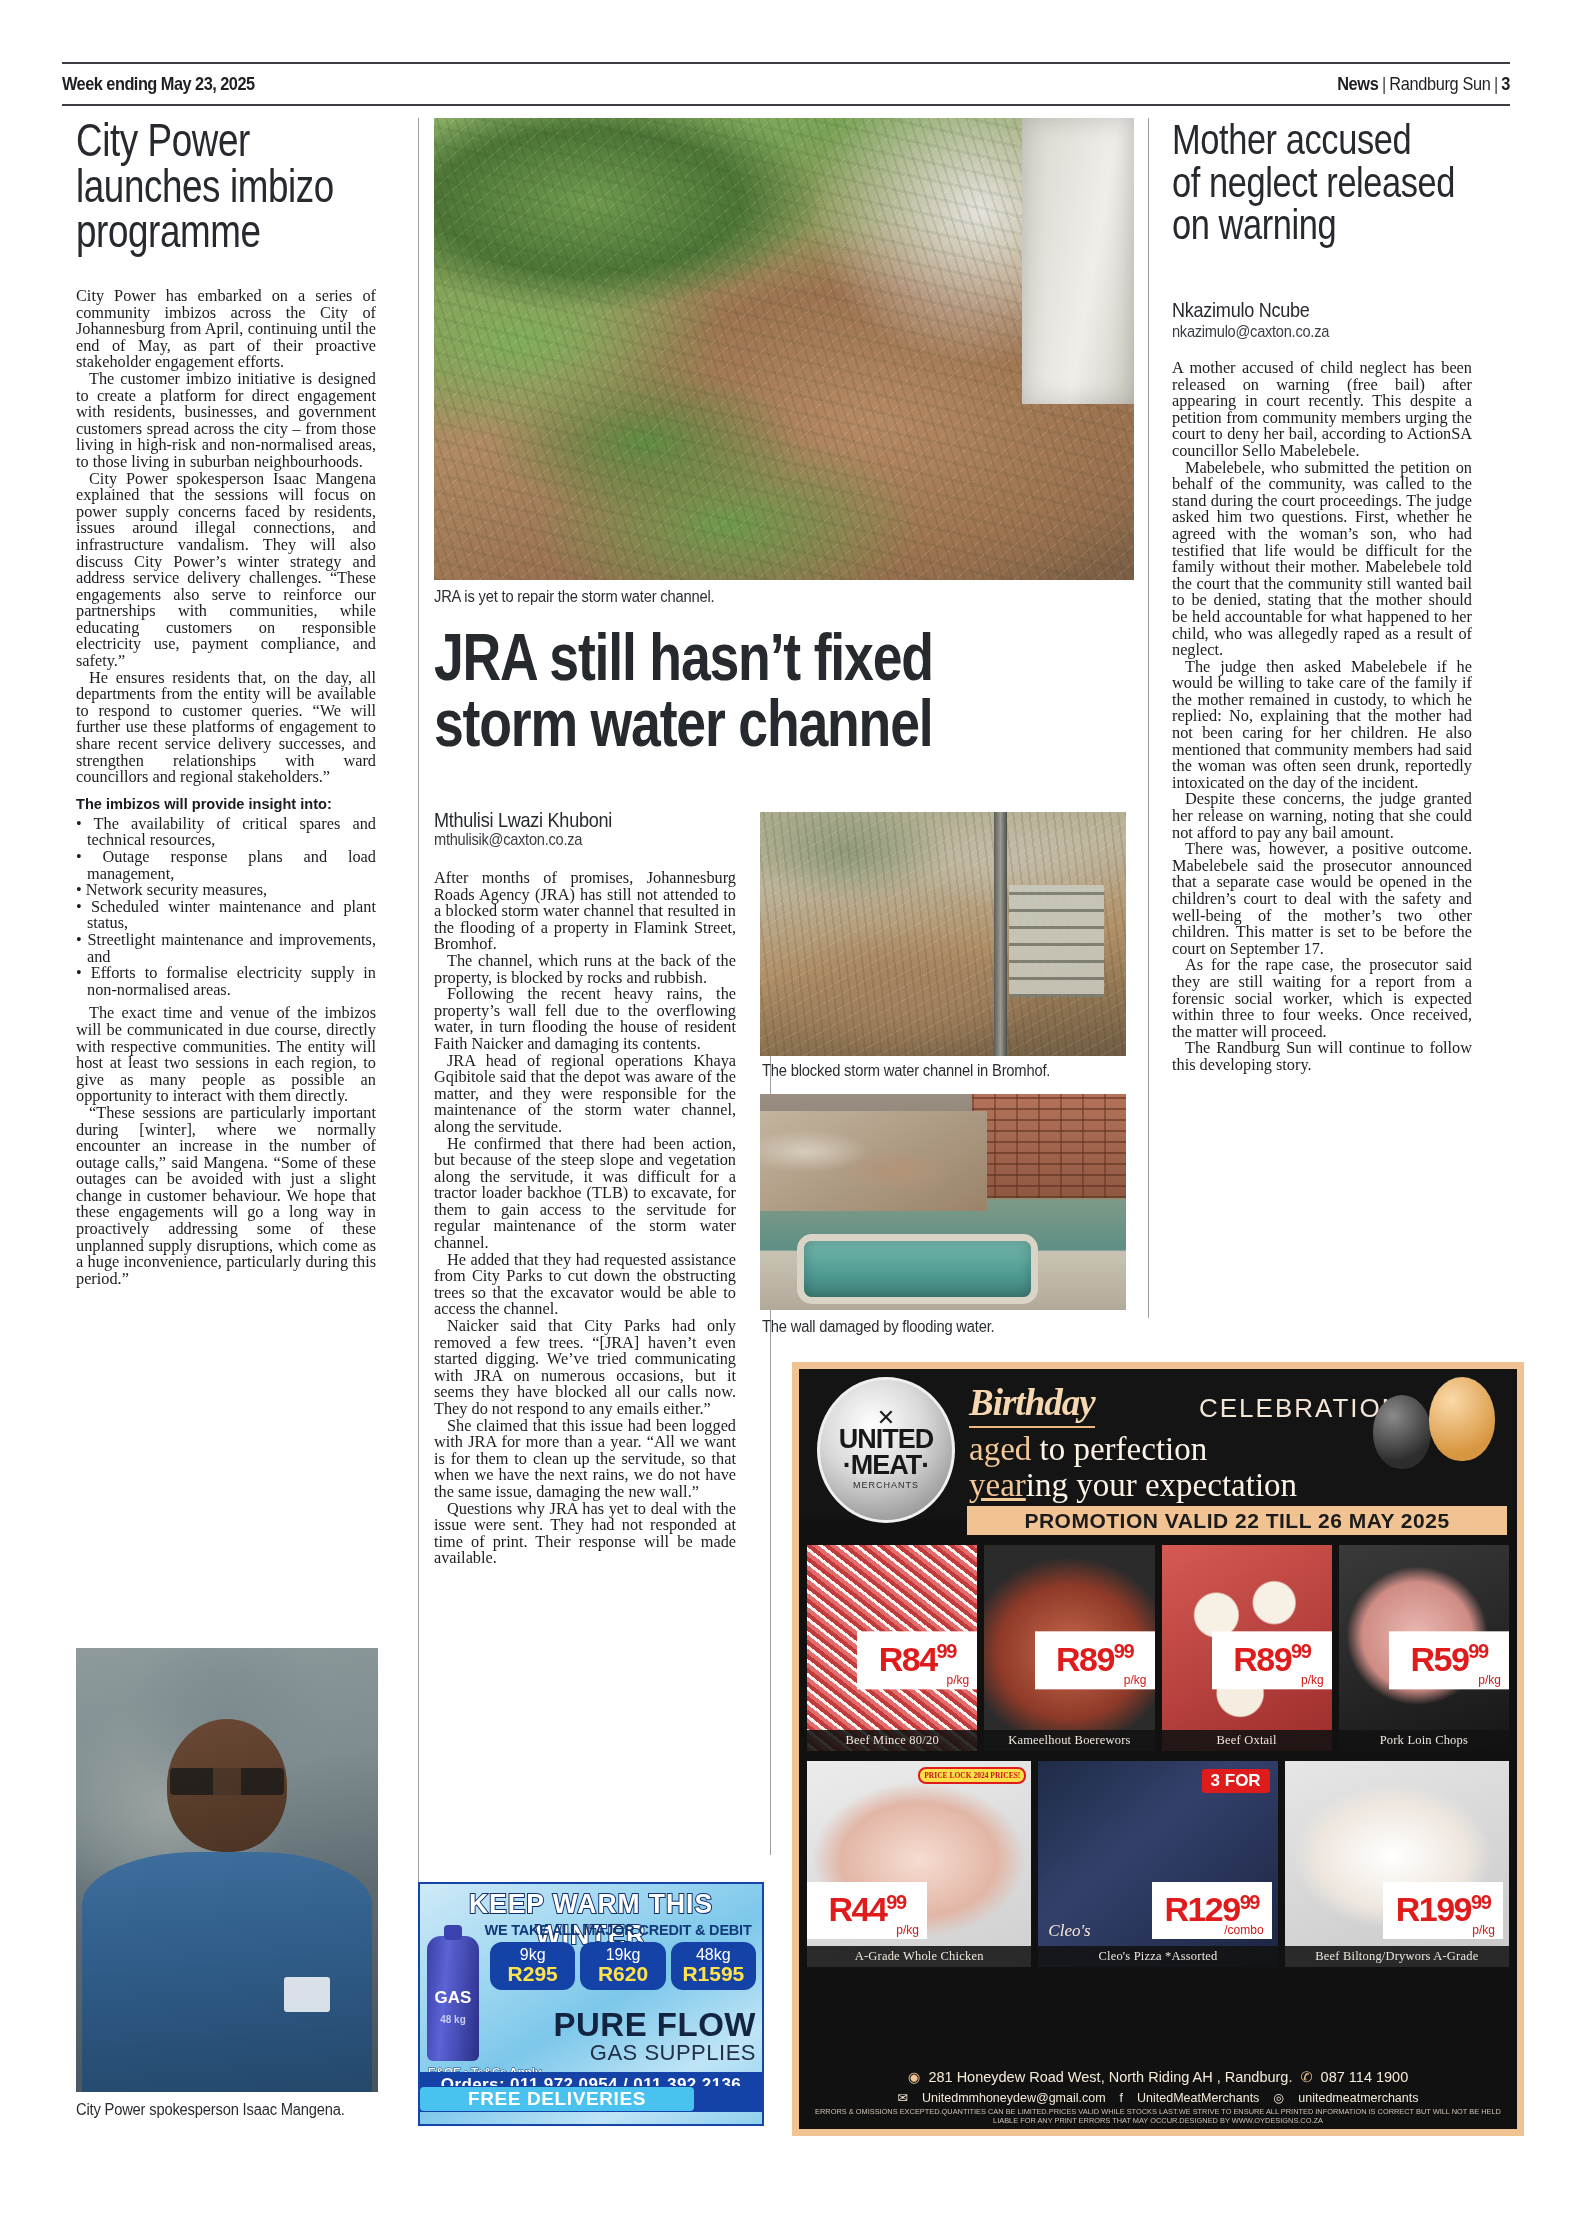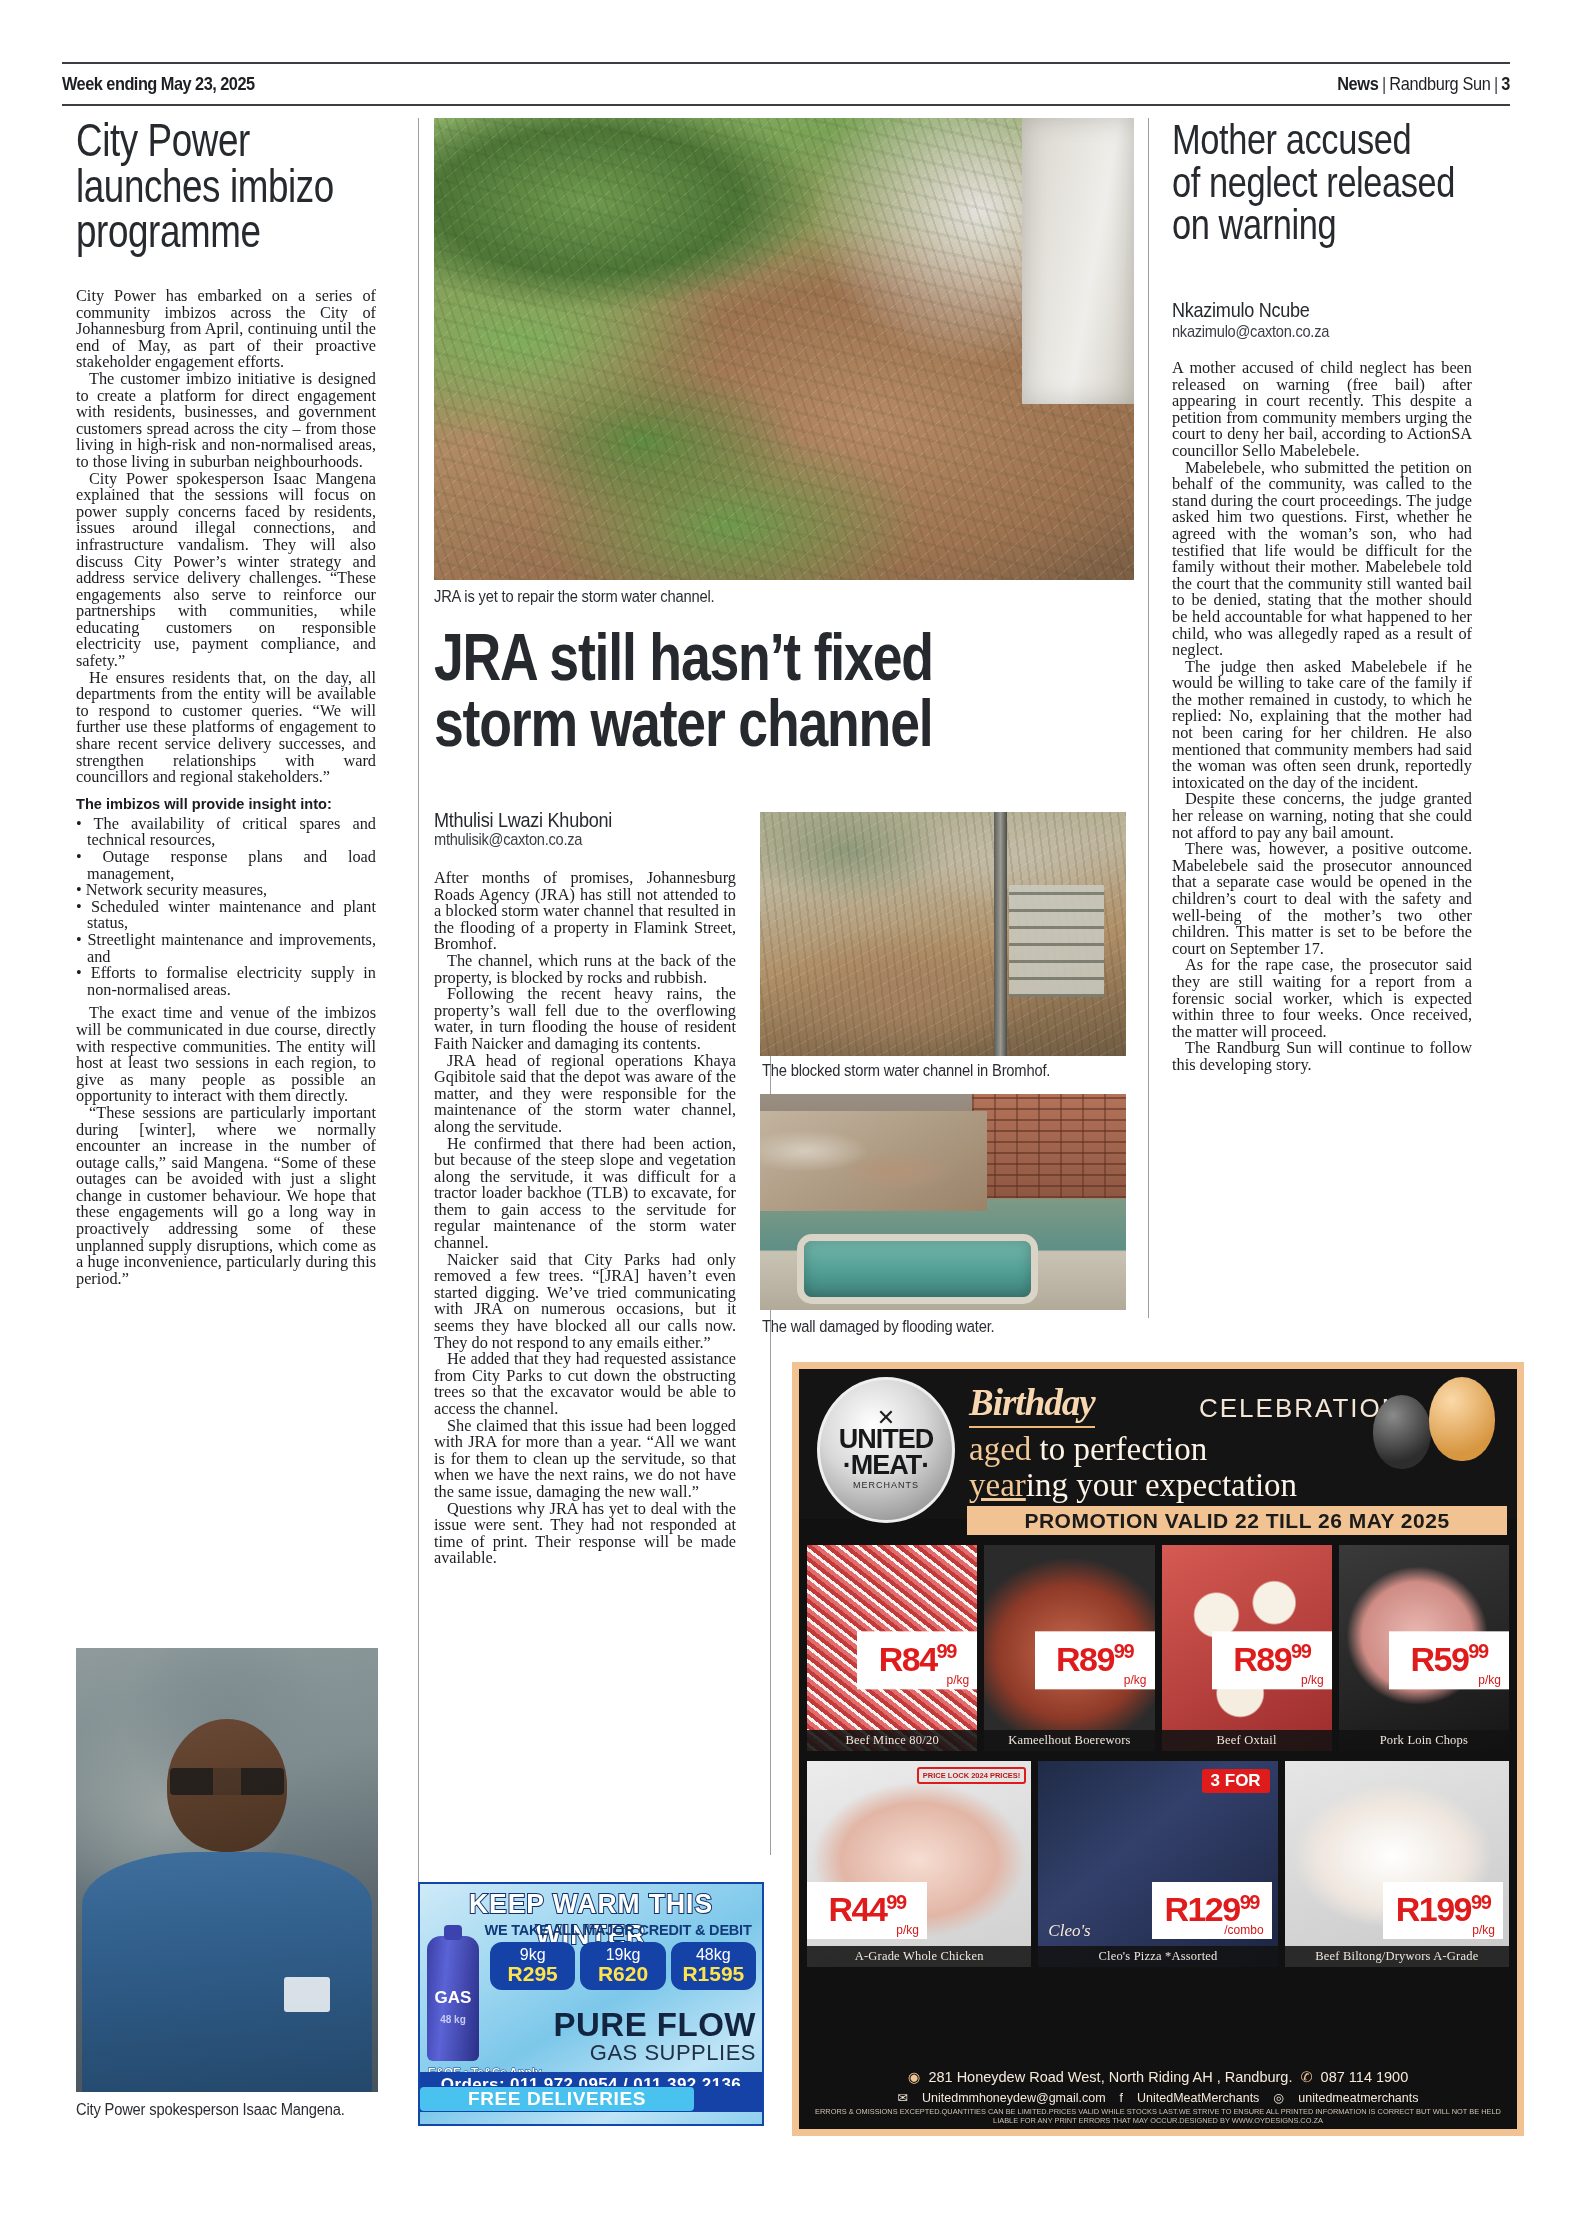--- a/index.html
+++ b/index.html
@@ -342,22 +342,22 @@
   }
   .price-box .r sup{ font-size:20px; }
   .price-box .u{ color:#d31717; font-size:12px; text-align:right; display:block; margin-top:-3px; }
   .mcell .name{
     position:absolute; left:0; right:0; bottom:0; height:21px;
     background:rgba(18,18,18,.88); color:#efe6dc;
     font-family:"Liberation Serif", serif; font-size:12.5px;
     display:flex; align-items:center; justify-content:center; letter-spacing:0.2px;
   }
   .pricelock{
-    position:absolute; right:5px; top:6px; background:#e5e5e5; border:2px solid #e01b1b;
-    border-radius:3px; padding:2px 4px; text-align:center; line-height:9px;
+    position:absolute; right:5px; top:6px; background:#fde047; border:2px solid #e01b1b;
+    border-radius:8px; padding:2px 4px; text-align:center; line-height:9px;font-family:Liberation Serif, serif;
   }
   .pricelock span{ display:block; font-size:7.5px; color:#c01414; font-weight:bold; }
   .threefor{
     position:absolute; right:8px; top:8px; background:#e01b1b; color:#fff;
     font-weight:bold; font-size:17px; padding:2px 9px; border-radius:3px;
   }
   .combo{
     position:absolute; left:10px; bottom:26px; color:#f7e9d8;
     font-family:"Liberation Serif", serif; font-style:italic; font-size:17px;
   }
@@ -436,22 +436,22 @@
 
   <div class="byline-name" style="position:absolute; left:434px; top:808px;">Mthulisi Lwazi Khuboni</div>
   <div class="byline-mail" style="position:absolute; left:434px; top:830px;">mthulisik@caxton.co.za</div>
 
   <div class="body" style="position:absolute; left:434px; top:870px; width:302px;">
     <p class="first">After months of promises, Johannesburg Roads Agency (JRA) has still not attended to a blocked storm water channel that resulted in the flooding of a property in Flamink Street, Bromhof.</p>
     <p>The channel, which runs at the back of the property, is blocked by rocks and rubbish.</p>
     <p>Following the recent heavy rains, the property’s wall fell due to the overflowing water, in turn flooding the house of resident Faith Naicker and damaging its contents.</p>
     <p>JRA head of regional operations Khaya Gqibitole said that the depot was aware of the matter, and they were responsible for the maintenance of the storm water channel, along the servitude.</p>
     <p>He confirmed that there had been action, but because of the steep slope and vegetation along the servitude, it was difficult for a tractor loader backhoe (TLB) to excavate, for them to gain access to the servitude for regular maintenance of the storm water channel.</p>
+    <p>He added that they had requested assistance from City Parks to cut down the obstructing trees so that the excavator would be able to access the channel.</p>
     <p>Naicker said that City Parks had only removed a few trees. “[JRA] haven’t even started digging. We’ve tried communicating with JRA on numerous occasions, but it seems they have blocked all our calls now. They do not respond to any emails either.”</p>
-    <p>He added that they had requested assistance from City Parks to cut down the obstructing trees so that the excavator would be able to access the channel.</p>
     <p>She claimed that this issue had been logged with JRA for more than a year. “All we want is for them to clean up the servitude, so that when we have the next rains, we do not have the same issue, damaging the new wall.”</p>
     <p>Questions why JRA has yet to deal with the issue were sent. They had not responded at time of print. Their response will be made available.</p>
   </div>
 
   <div class="photo" id="photo-channel" style="left:760px; top:812px; width:366px; height:244px;">
     <div class="sky"></div>
     <div class="tex"></div>
     <div class="post"></div>
     <div class="grid"></div>
   </div>

